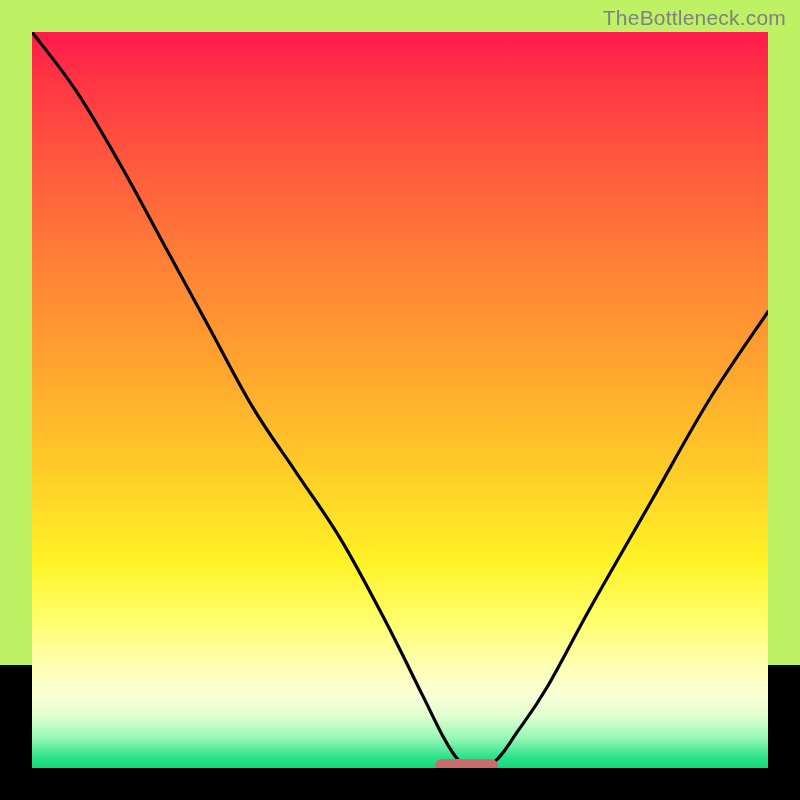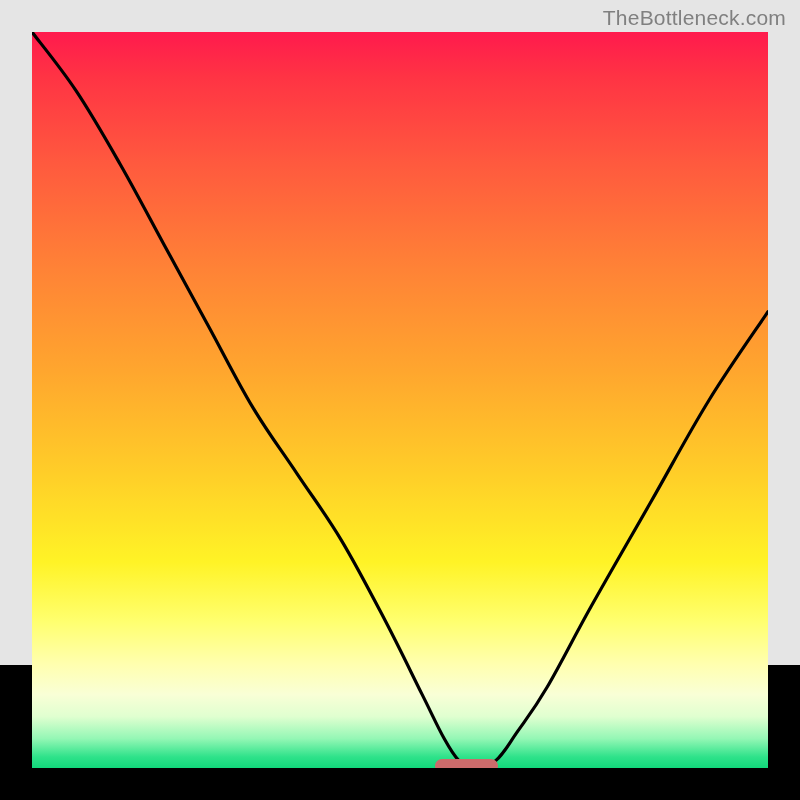--- a/index.html
+++ b/index.html
@@ -10,21 +10,21 @@
     background: #000;
     overflow: hidden;
     font-family: Arial, Helvetica, sans-serif;
   }
   .frame {
     position: absolute;
     top: 0;
     left: 0;
     width: 800px;
     height: 665px;
-    background: #e5e5e5;
+    background: #bef264;
   }
   .plot-area {
     position: absolute;
     top: 32px;
     left: 32px;
     width: 736px;
     height: 736px;
     overflow: hidden;
   }
   .gradient {

